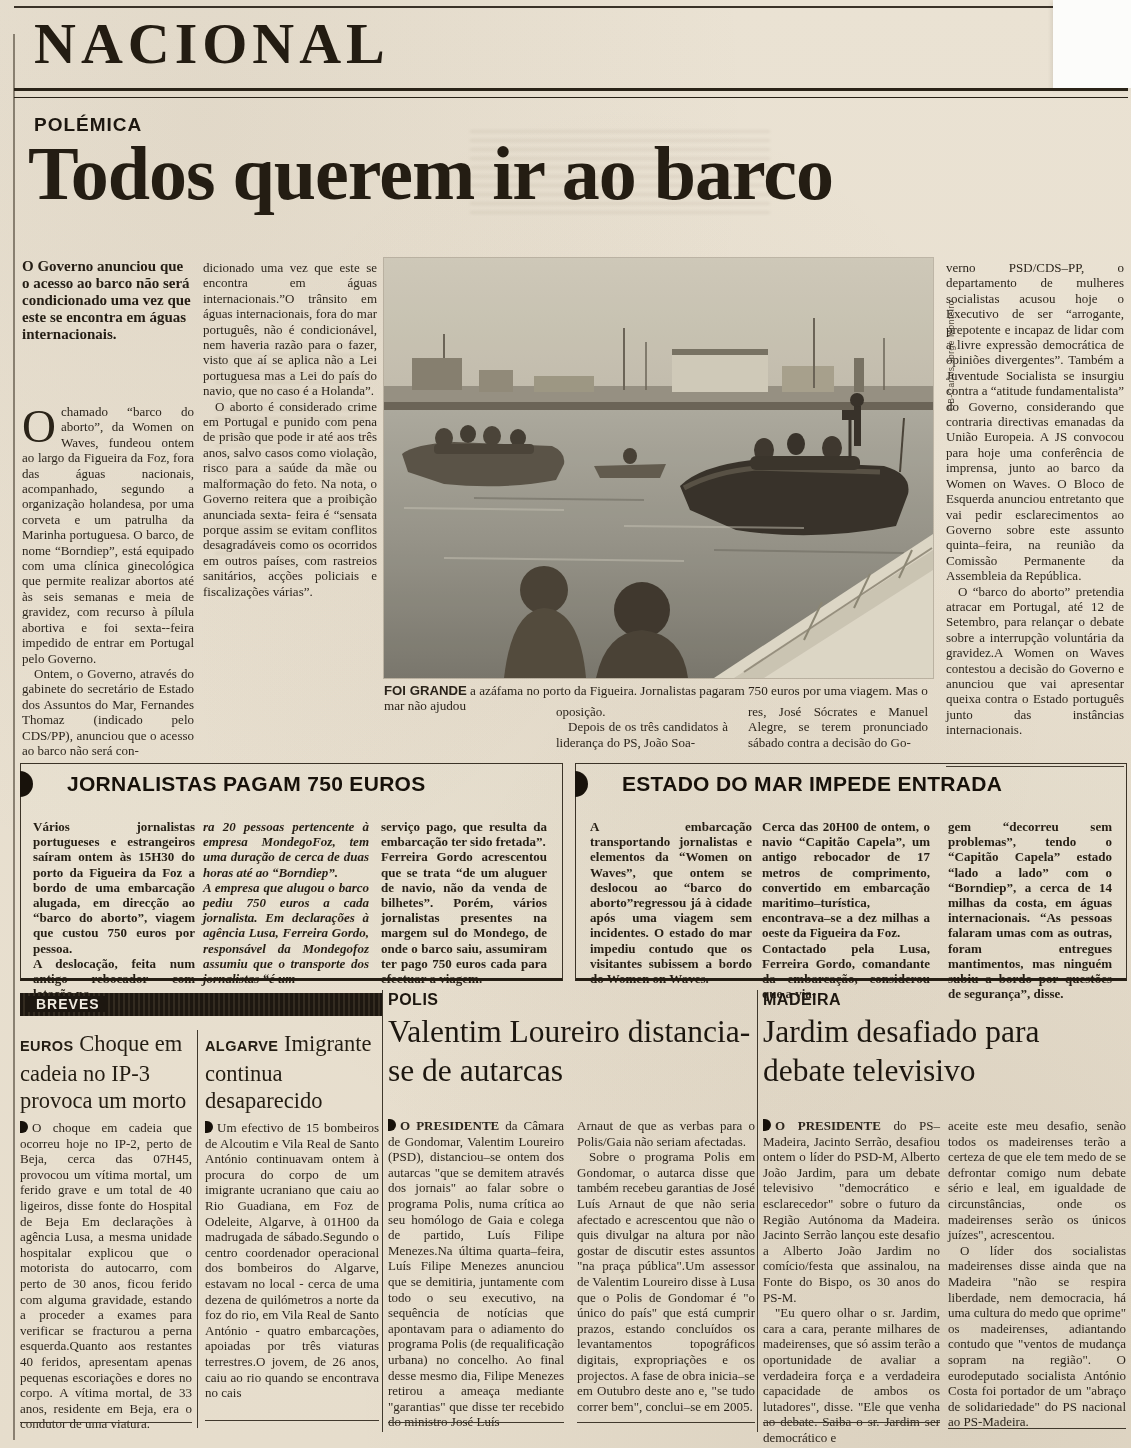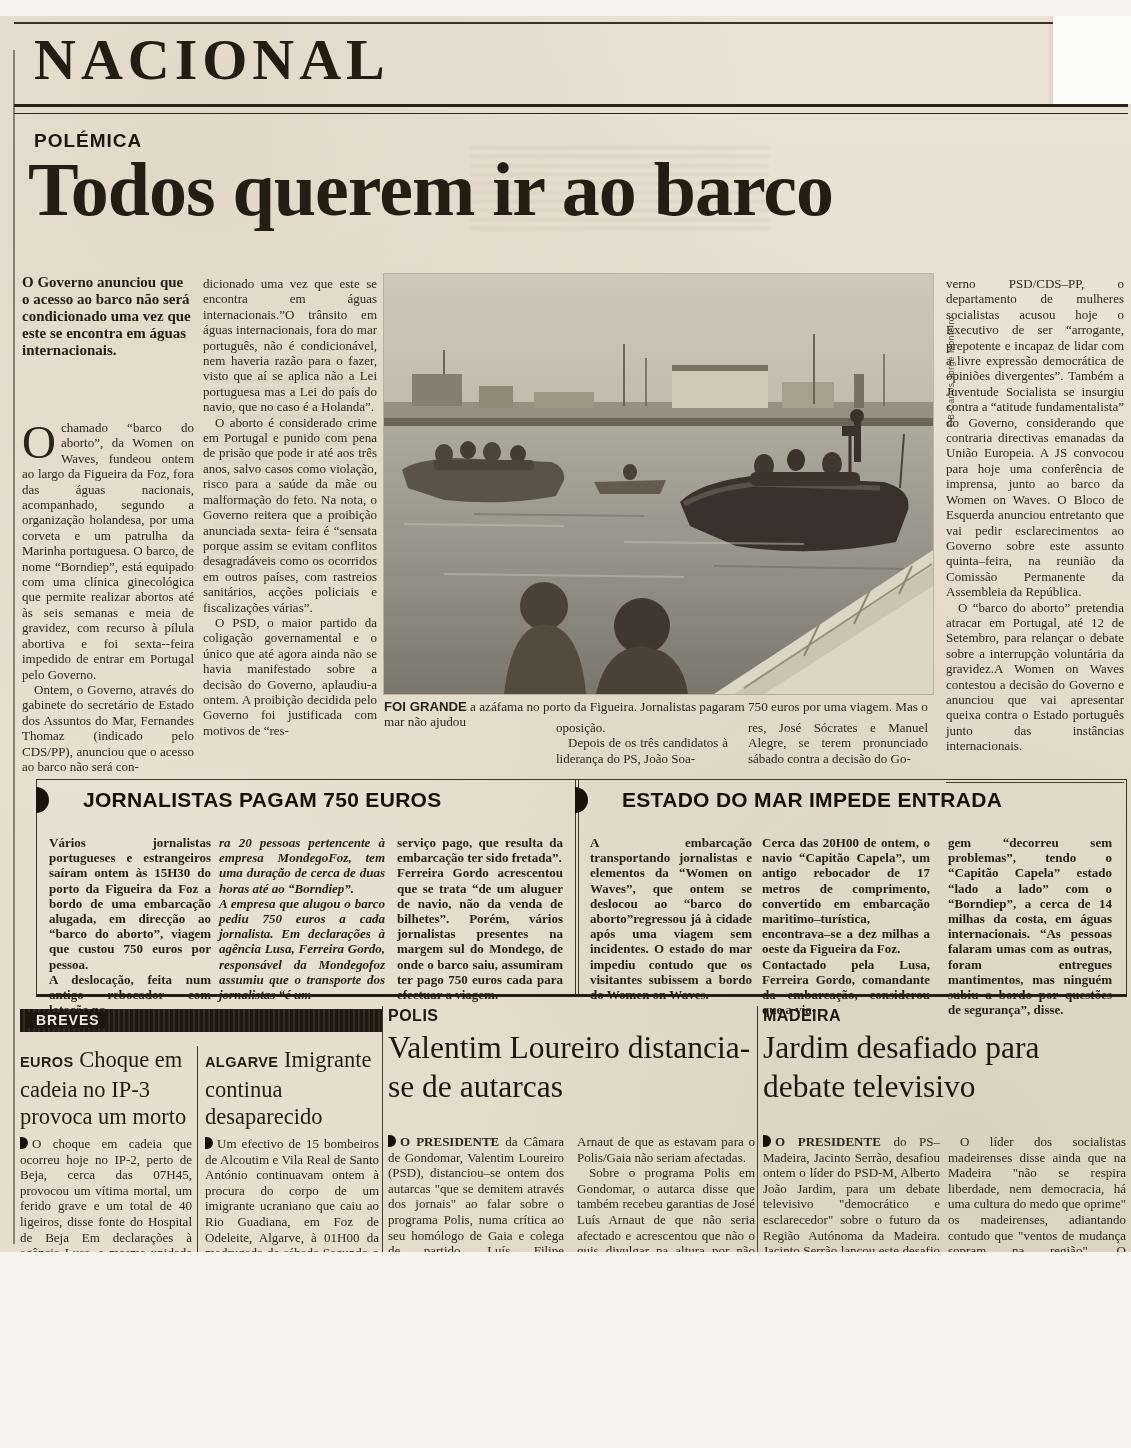--- a/index.html
+++ b/index.html
@@ -1,22 +1,22 @@
 <!DOCTYPE html>
 <html><head>
 <meta charset="utf-8">
 <style>
   html,body{margin:0;padding:0;background:#f6f4ef;}
-  #page{position:relative;width:1131px;height:1236px;overflow:hidden;
+  #page{position:relative;width:1131px;height:1448px;overflow:hidden;
     background:
       radial-gradient(ellipse at 18% 8%, rgba(115,95,65,.07), transparent 42%),
       radial-gradient(ellipse at 85% 92%, rgba(115,95,65,.10), transparent 45%),
       radial-gradient(ellipse at 55% 45%, rgba(125,105,75,.05), transparent 50%),
       linear-gradient(#eae2d3,#e6ddcc);
-    font-family:"Liberation Serif",serif;color:#2c251c;margin-top:16px;}
+    font-family:"Liberation Serif",serif;color:#2c251c;}
   .abs{position:absolute;}
   .edge-line{left:13px;top:34px;bottom:8px;width:2px;background:rgba(45,35,22,.5);}
   .top-rule{left:14px;top:6px;width:1042px;height:2px;background:#3a3228;}
   .white-notch{left:1053px;top:0;width:78px;height:88px;background:#fcfcfa;box-shadow:-2px 2px 4px rgba(0,0,0,.08);}
   .masthead{left:34px;top:10px;font-size:58px;font-weight:700;letter-spacing:5px;color:#231c12;}
   .masthead-rule{left:14px;top:88px;width:1114px;height:6px;border-top:3px solid #2a2318;border-bottom:1px solid #2a2318;}
   .kicker{font-family:"Liberation Sans",sans-serif;font-weight:700;color:#1d1710;}
   .main-kicker{left:34px;top:114px;font-size:19px;letter-spacing:1px;}
   .headline{left:28px;top:134px;width:1060px;margin:0;font-size:76px;line-height:1.05;font-weight:700;color:#241d13;letter-spacing:-1px;}
   .ghost{opacity:.08;filter:blur(1.5px);background:repeating-linear-gradient(#6a5a42 0 3px,transparent 3px 9px);}
@@ -35,21 +35,21 @@
   .c6{left:946px;top:260px;width:178px;}
   .endrule{height:1px;background:#40382c;}
   
   .photo{left:384px;top:258px;width:549px;height:420px;background:#b9b5a7;box-shadow:0 0 0 1px rgba(60,50,35,.25);}
   .photo svg{display:block;width:100%;height:100%;}
   .credit{right:-13px;top:42px;transform:rotate(-90deg);transform-origin:top right;font-family:"Liberation Sans",sans-serif;font-size:8.5px;letter-spacing:.5px;color:#4e463a;white-space:nowrap;}
   .caption{left:384px;top:683px;width:549px;font-size:13.2px;line-height:15px;color:#2a231a;}
   .cap-bold{font-family:"Liberation Sans",sans-serif;font-weight:700;}
   
   .nbox{border:1px solid #3b3327;border-bottom:3px solid #251e14;background:rgba(255,255,255,.03);}
-  .box1{left:36px;top:763px;width:541px;height:214px;}
+  .box1{left:20px;top:763px;width:541px;height:214px;}
   .box2{left:575px;top:763px;width:550px;height:214px;}
   .box-bullet{position:absolute;left:-1px;top:7px;width:13px;height:26px;background:#18120b;border-radius:0 13px 13px 0;}
   .box-title{position:absolute;left:46px;top:8px;font-family:"Liberation Sans",sans-serif;font-weight:700;font-size:21px;letter-spacing:.3px;color:#17110a;}
   .bcol{position:absolute;top:55px;text-align:justify;font-size:13px;line-height:15.2px;font-weight:700;color:#251e14;}
   .bcol p{margin:0;}
   .b1c1{left:12px;width:162px;}  .b1c2{left:182px;width:166px;font-style:italic;}  .b1c3{left:360px;width:166px;}
   .b2c1{left:14px;width:162px;}  .b2c2{left:186px;width:168px;}  .b2c3{left:372px;width:164px;}
   
   .breves-bar{left:20px;top:993px;width:362px;height:23px;background:repeating-linear-gradient(90deg,#1d1710 0 3px,#332b20 3px 5px);}
   .breves-label{position:absolute;left:8px;top:3px;padding:0 8px;background:#1d1710;color:#efeadf;font-family:Liberation Sans, sans-serif;font-weight:700;font-size:14px;letter-spacing:1px;}
@@ -93,21 +93,20 @@
 
   <div class="abs lead">O Governo anunciou que o acesso ao barco não será condicionado uma vez que este se encontra em águas internacionais.</div>
   <div class="abs col c1">
     <p><span class="dropcap">O</span><span>chamado “barco do aborto”, da Women on Waves, fundeou ontem ao largo da Figueira da Foz, fora das águas nacionais, acompanhado, segundo a organização holandesa, por uma corveta e um patrulha da Marinha portuguesa. O barco, de nome “Borndiep”, está equipado com uma clínica ginecológica que permite realizar abortos até às seis semanas e meia de gravidez, com recurso à pílula abortiva e foi sexta--feira impedido de entrar em Portugal pelo Governo.</span></p>
     <p class="ind">Ontem, o Governo, através do gabinete do secretário de Estado dos Assuntos do Mar, Fernandes Thomaz (indicado pelo CDS/PP), anunciou que o acesso ao barco não será con-</p>
   </div>
 
   <div class="abs col c2">
     <p>dicionado uma vez que este se encontra em águas internacionais.”O trânsito em águas internacionais, fora do mar português, não é condicionável, nem haveria razão para o fazer, visto que aí se aplica não a Lei portuguesa mas a Lei do país do navio, que no caso é a Holanda”.</p>
     <p class="ind">O aborto é considerado crime em Portugal e punido com pena de prisão que pode ir até aos três anos, salvo casos como violação, risco para a saúde da mãe ou malformação do feto. Na nota, o Governo reitera que a proibição anunciada sexta- feira é “sensata porque assim se evitam conflitos desagradáveis como os ocorridos em outros países, com rastreios sanitários, acções policiais e fiscalizações várias”.</p>
-    <p class="ind">O PSD, o maior partido da coligação governamental e o único que até agora ainda não se havia manifestado sobre a decisão do Governo, aplaudiu-a ontem. A proibição decidida pelo Governo foi justificada com motivos de “res-</p>
   </div>
 
   <figure class="abs photo" style="margin:0;">
     <svg viewBox="0 0 549 420" preserveAspectRatio="none">
       <defs>
         <linearGradient id="sky" x1="0" y1="0" x2="0" y2="1">
           <stop offset="0" stop-color="#cdc9ba"></stop>
             <stop offset="1" stop-color="#bdb9ab"></stop>
         </linearGradient>
         <linearGradient id="sea" x1="0" y1="0" x2="0" y2="1">
@@ -249,33 +248,34 @@
   <div class="abs endrule" style="left:205px;top:1420px;width:174px;"></div>
 
   <div class="abs vrule" style="left:382px;top:990px;height:442px;"></div>
 
   <div class="abs kicker sec-kicker sk1">POLIS</div>
   <h2 class="abs sec-head sh1">Valentim Loureiro distancia-se de autarcas</h2>
   <div class="abs scol p1">
     <p><span class="bullet"></span><span class="bold-lead">O PRESIDENTE</span><span> da Câmara de Gondomar, Valentim Loureiro (PSD), distanciou–se ontem  dos autarcas "que se demitem através dos jornais" ao falar sobre o programa Polis, numa crítica ao seu homólogo de Gaia e colega de partido, Luís Filipe Menezes.Na última quarta–feira, Luís Filipe Menezes anunciou que se demitiria, juntamente com todo o seu executivo, na sequência de notícias que apontavam para o adiamento do programa Polis (de requalificação urbana) no concelho. Ao final desse mesmo dia, Filipe Menezes retirou a ameaça mediante "garantias" que disse ter recebido do ministro José Luís</span></p>
   </div>
   <div class="abs scol p2">
-    <p>Arnaut de que as estavam para o Polis/Gaia não seriam afectadas.</p>
+    <p>Arnaut de que as verbas para o Polis/Gaia não seriam afectadas.</p>
     <p class="ind">Sobre o programa Polis em Gondomar, o autarca disse que também recebeu garantias de José Luís Arnaut de que não seria afectado e acrescentou que não o quis divulgar na altura por não gostar de discutir estes assuntos "na praça pública".Um assessor de Valentim Loureiro disse à Lusa que o Polis de Gondomar é "o único do país" que está cumprir prazos, estando concluídos os levantamentos topográficos digitais, expropriações e os projectos. A fase de obra inicia–se em Outubro deste ano e, "se tudo correr bem", conclui–se em 2005.</p>
   </div>
   <div class="abs endrule" style="left:388px;top:1422px;width:176px;"></div>
   <div class="abs endrule" style="left:577px;top:1422px;width:178px;"></div>
 
   <div class="abs vrule" style="left:757px;top:990px;height:442px;"></div>
 
   <div class="abs kicker sec-kicker sk2">MADEIRA</div>
   <h2 class="abs sec-head sh2">Jardim desafiado para debate televisivo</h2>
   <div class="abs scol m1">
     <p><span class="bullet"></span><span class="bold-lead">O PRESIDENTE</span><span> do PS–Madeira, Jacinto Serrão, desafiou ontem o líder do PSD-M, Alberto João Jardim, para um debate televisivo "democrático e esclarecedor" sobre o futuro da Região Autónoma da Madeira. Jacinto Serrão lançou este desafio a Alberto João Jardim no comício/festa que assinalou, na Fonte do Bispo, os 30 anos do PS-M.</span></p>
     <p class="ind">"Eu quero olhar o sr. Jardim, cara a cara, perante milhares de madeirenses, que só assim terão a oportunidade de avaliar a verdadeira força e a verdadeira capacidade de ambos os lutadores", disse. "Ele que venha ao debate. Saiba o sr. Jardim ser democrático e</p>
   </div>
   <div class="abs scol m2">
+    <p>aceite este meu desafio, senão todos os madeirenses terão a certeza de que ele tem medo de se defrontar comigo num debate sério e leal, em igualdade de circunstâncias, onde os madeirenses serão os únicos juízes", acrescentou.</p>
     <p class="ind">O líder dos socialistas madeirenses disse ainda que na Madeira "não se respira liberdade, nem democracia, há uma cultura do medo que oprime" os madeirenses, adiantando contudo que "ventos de mudança sopram na região". O eurodeputado socialista António Costa foi portador de um "abraço de solidariedade" do PS nacional ao PS-Madeira.</p>
   </div>
   <div class="abs endrule" style="left:763px;top:1422px;width:177px;"></div>
   <div class="abs endrule" style="left:948px;top:1428px;width:178px;"></div>
 
 </div>
 
 </body></html>

